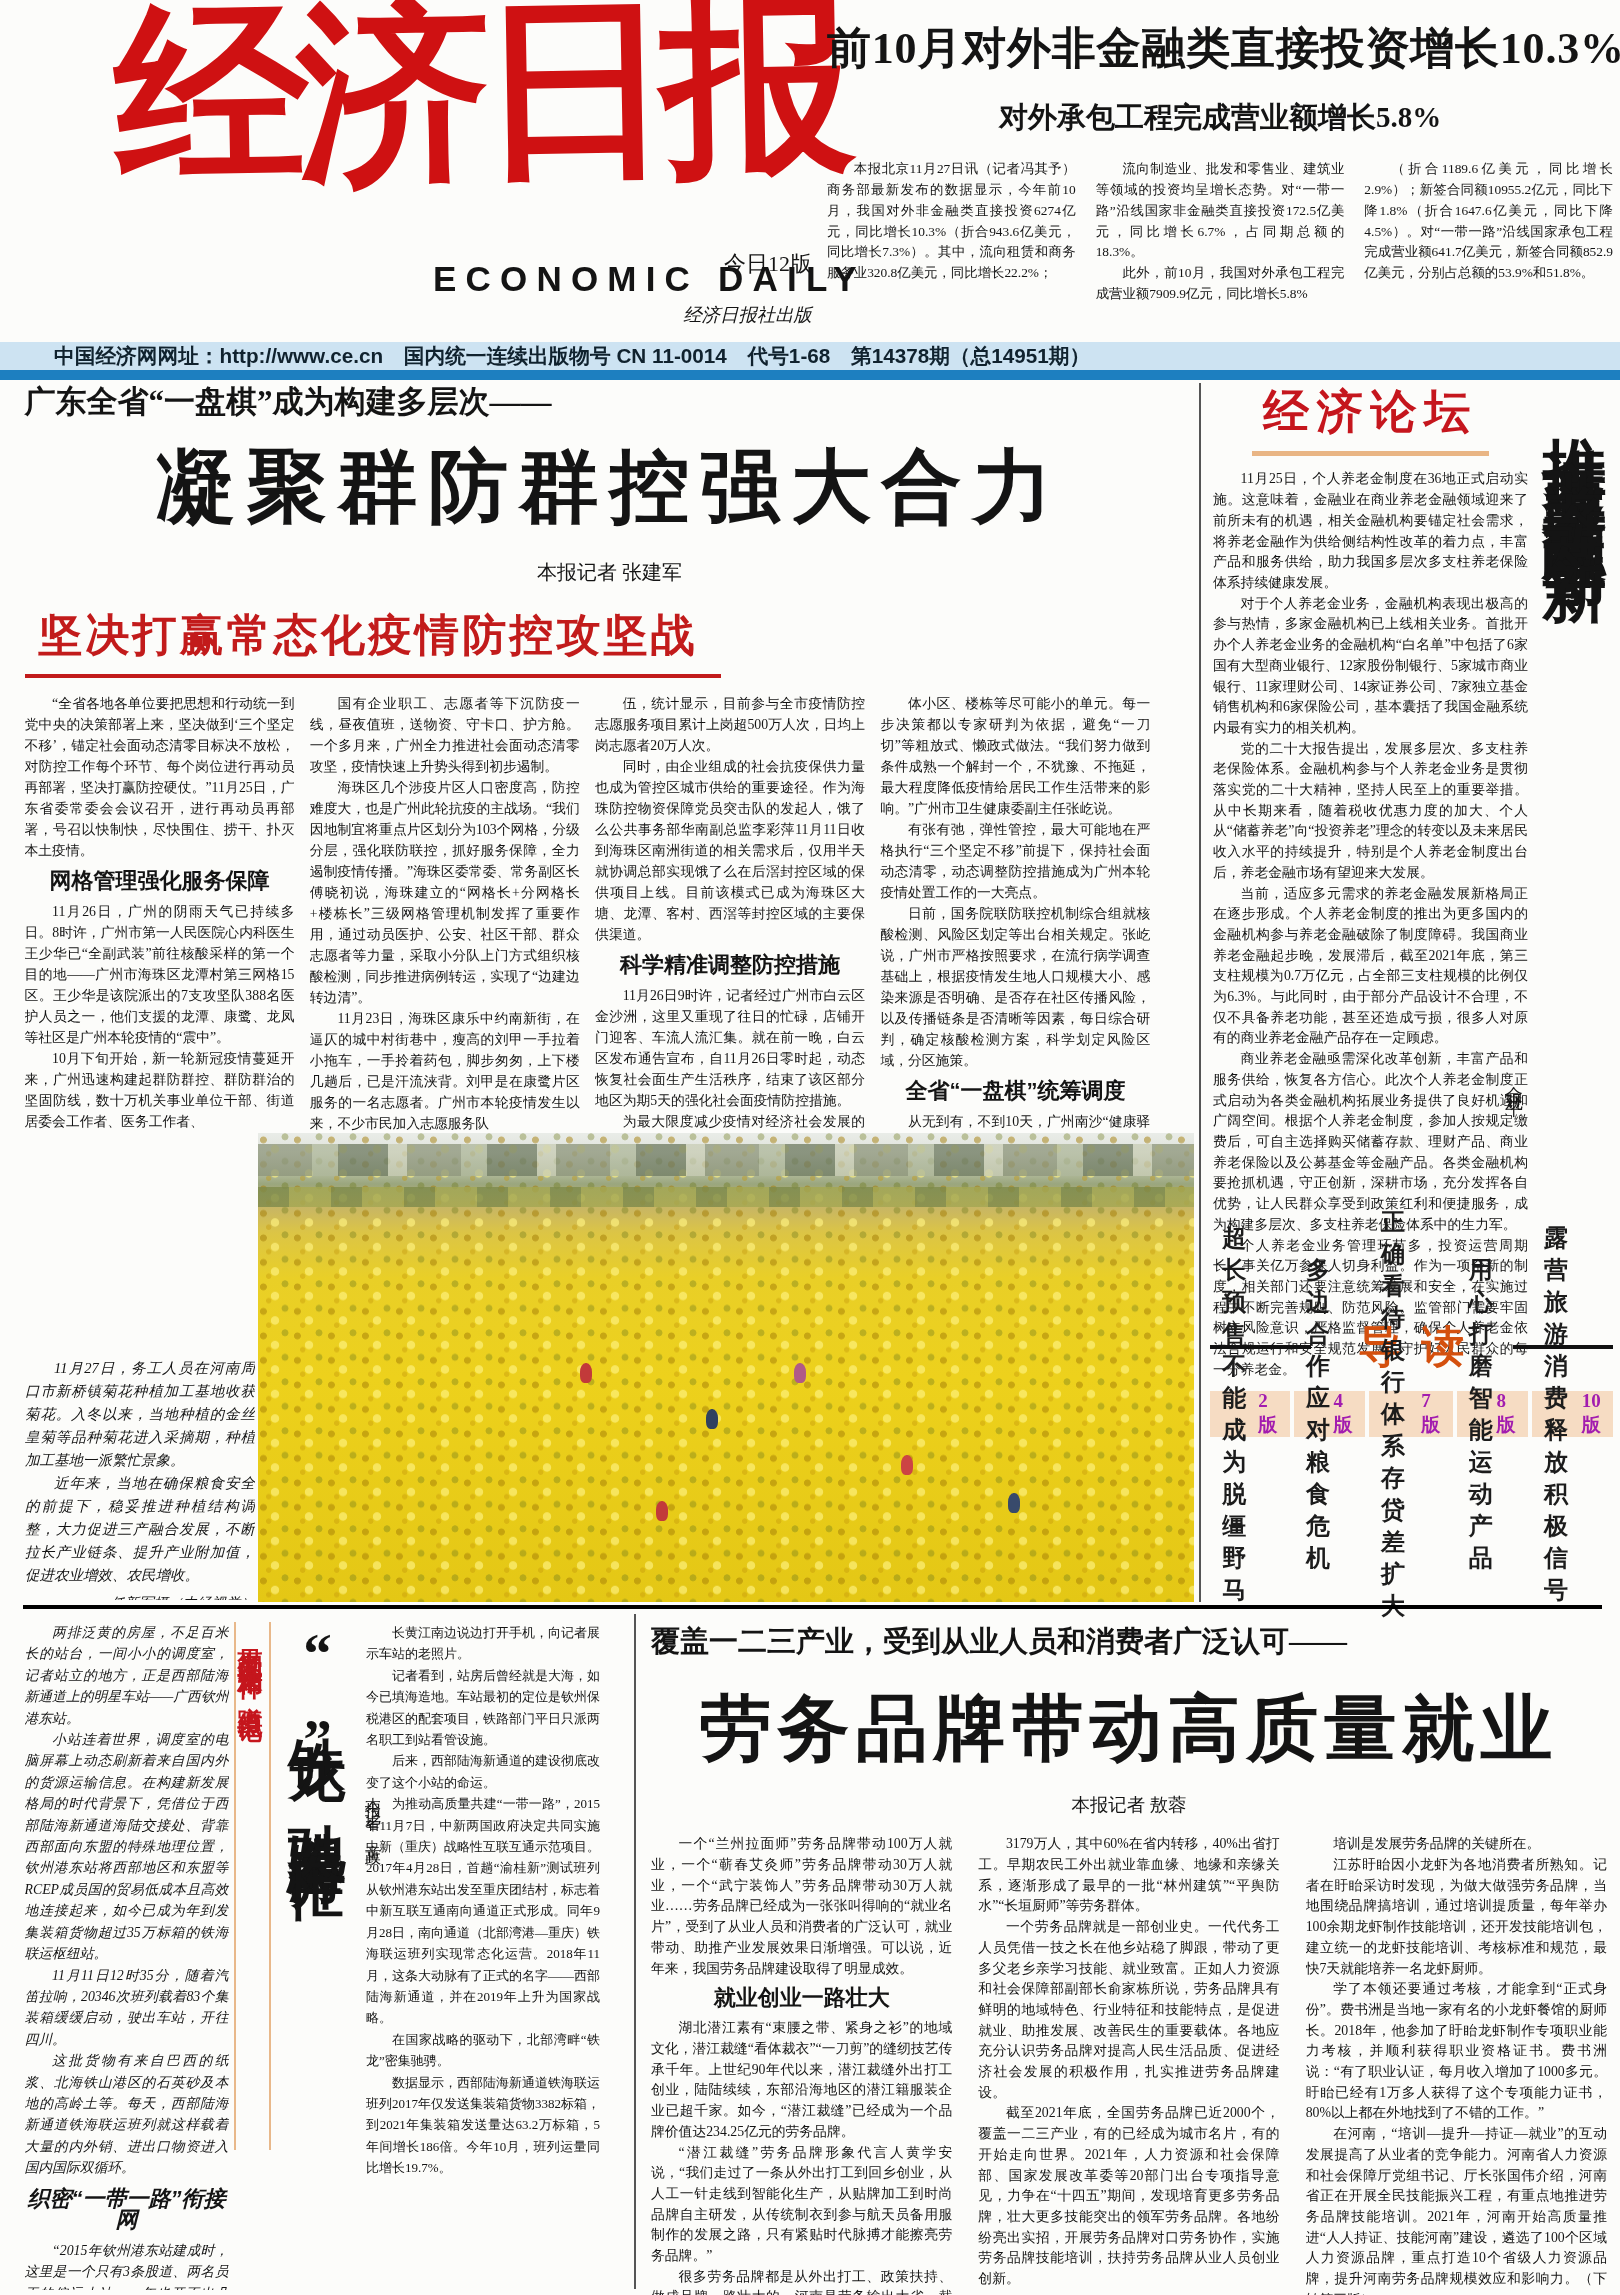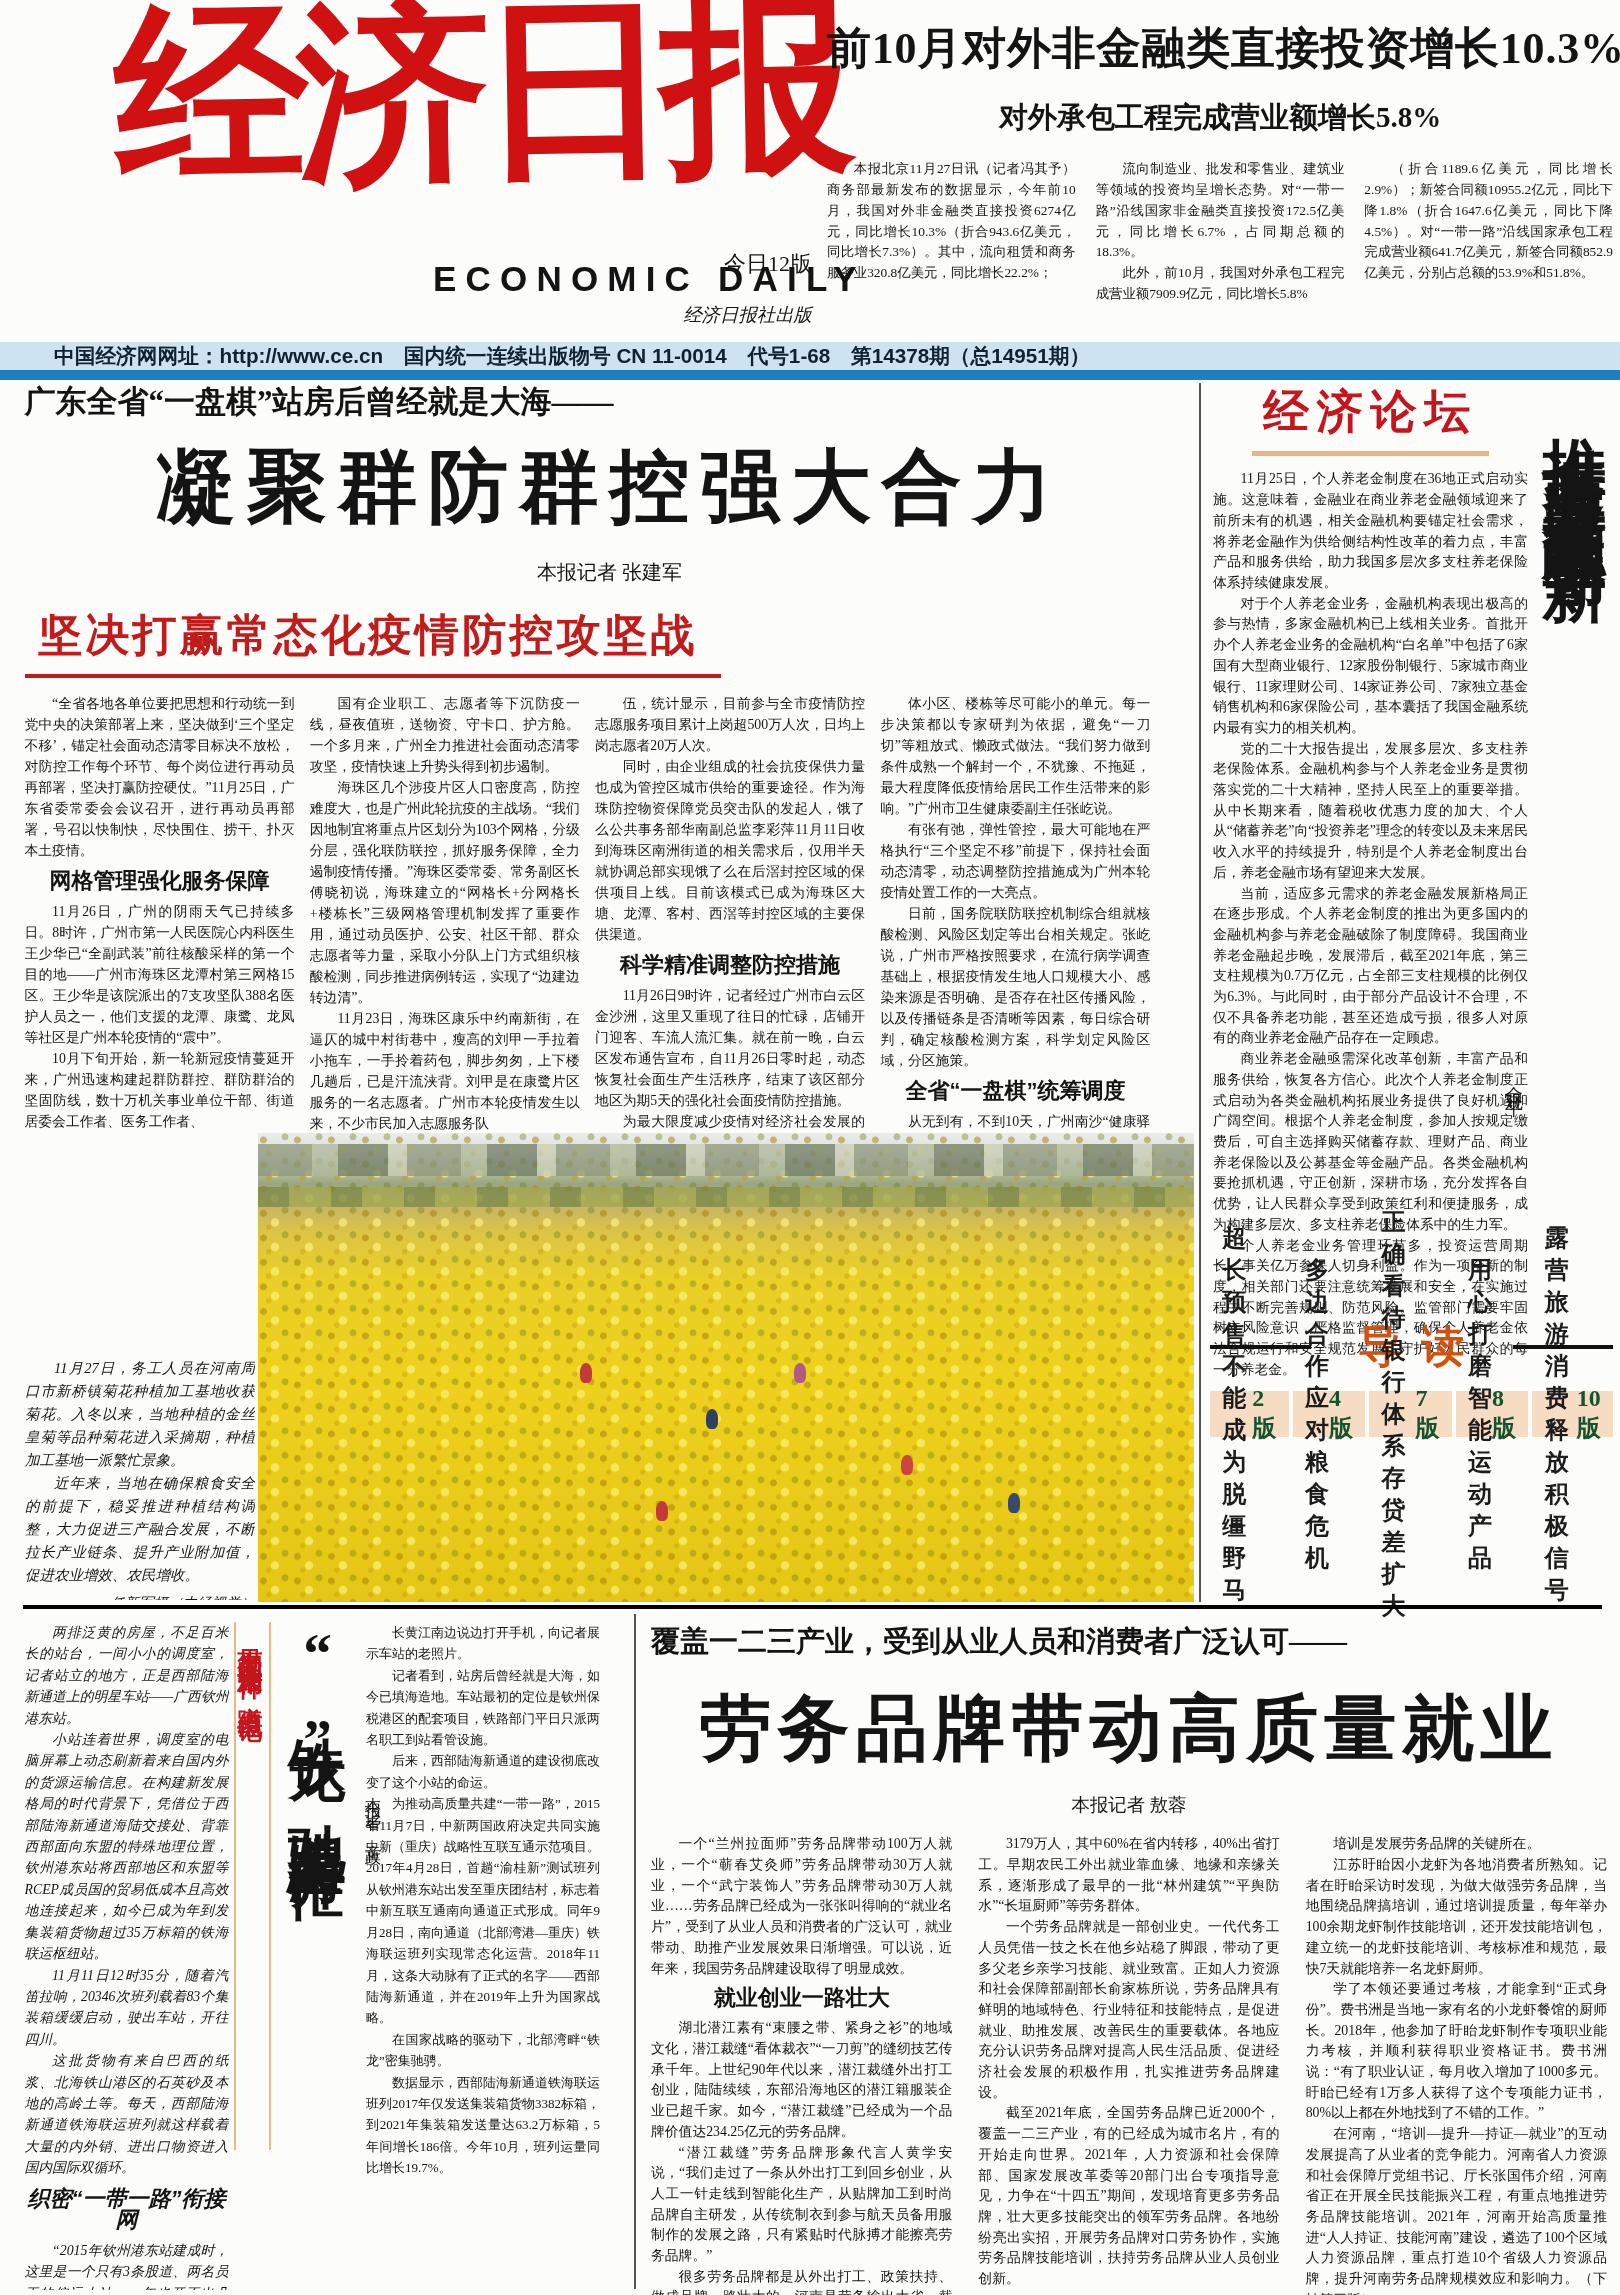--- a/index.html
+++ b/index.html
@@ -76,21 +76,21 @@
   .guide{position:absolute;left:1210px;top:1318px;width:403px;}
   .guide-head{display:flex;align-items:center;gap:28px;}
   .guide-line{flex:1;height:3.1px;background:#111;}
   .guide-title-txt{font-size:43px;font-weight:bold;color:#d4500e;letter-spacing:20px;text-indent:20px;
                    font-family:"Liberation Sans","DejaVu Sans",sans-serif;}
   .guide-list{margin-top:15.3px;display:flex;flex-direction:row;gap:4px;align-items:center;}
   .guide-item{height:46px;background:#f6dcc3;display:flex;align-items:center;justify-content:space-between;
               padding:0 12.3px;}
   .guide-item .guide-title{font-size:24px;font-weight:bold;color:#1c1c1c;
               font-family:"Liberation Sans","DejaVu Sans",sans-serif;}
-  .guide-item .guide-page{font-size:24px;color:#14532d;font-weight:bold;}
+  .guide-item .guide-page{font-size:19px;color:#a21caf;font-weight:bold;}
   
   .hrule-bottom{position:absolute;left:23px;top:1605px;width:1579px;height:3.8px;background:#000;}
   .rail-col1{position:absolute;left:24.5px;top:1622px;width:204px;height:668px;overflow:hidden;
              font-size:13.8px;line-height:21.4px;text-align:justify;font-style:italic;}
   .rail-banner{position:absolute;left:234px;top:1622px;width:37px;height:528px;writing-mode:vertical-rl;
                text-orientation:upright;font-size:25px;font-weight:bold;color:#c5161d;
                border-left:2.3px solid #e8b88a;border-right:2.3px solid #e8b88a;padding:6.1px 1.5px;letter-spacing:3.1px;
                font-family:"Liberation Sans","DejaVu Sans",sans-serif;}
   .rail-headline{position:absolute;left:276px;top:1622px;width:81px;height:668px;writing-mode:vertical-rl;
                  text-orientation:upright;font-size:57px;font-weight:bold;letter-spacing:7.7px;line-height:80px;}
@@ -135,21 +135,21 @@
           <p class="para" data-name="paragraph">流向制造业、批发和零售业、建筑业等领域的投资均呈增长态势。对“一带一路”沿线国家非金融类直接投资172.5亿美元，同比增长6.7%，占同期总额的18.3%。</p>
           <p class="para" data-name="paragraph">此外，前10月，我国对外承包工程完成营业额7909.9亿元，同比增长5.8%</p>
         </div>
       <div class="tn-col" data-name="top-news-col-3">
           <p class="para" data-name="paragraph">（折合1189.6亿美元，同比增长2.9%）；新签合同额10955.2亿元，同比下降1.8%（折合1647.6亿美元，同比下降4.5%）。对“一带一路”沿线国家承包工程完成营业额641.7亿美元，新签合同额852.9亿美元，分别占总额的53.9%和51.8%。</p>
         </div>
     </div>
   </div>
 
   <div class="main-art" data-name="main-article">
-    <div class="ma-kicker" data-name="main-article-kicker">广东全省“一盘棋”站房后曾经就是大海——</div>
+    <div class="ma-kicker" data-name="main-article-kicker">广东全省“一盘棋”成为构建多层次——</div>
     <div class="ma-headline" data-name="main-article-headline">凝聚群防群控强大合力</div>
     <div class="ma-byline" data-name="main-article-byline">本报记者 张建军</div>
     <div class="ma-redhead" data-name="main-article-red-subhead">坚决打赢常态化疫情防控攻坚战</div>
     <div class="ma-cols" data-name="main-article-columns">
       <div class="ma-col" data-name="main-article-col-1">
           <p class="para" data-name="paragraph">“全省各地各单位要把思想和行动统一到党中央的决策部署上来，坚决做到‘三个坚定不移’，锚定社会面动态清零目标决不放松，对防控工作每个环节、每个岗位进行再动员再部署，坚决打赢防控硬仗。”11月25日，广东省委常委会会议召开，进行再动员再部署，号召以快制快，尽快围住、捞干、扑灭本土疫情。</p>
           <h4 class="col-subhead" data-name="column-subhead">网格管理强化服务保障</h4>
           <p class="para" data-name="paragraph">11月26日，广州的阴雨天气已持续多日。8时许，广州市第一人民医院心内科医生王少华已“全副武装”前往核酸采样的第一个目的地——广州市海珠区龙潭村第三网格15区。王少华是该院派出的7支攻坚队388名医护人员之一，他们支援的龙潭、康鹭、龙凤等社区是广州本轮疫情的“震中”。</p>
           <p class="para" data-name="paragraph">10月下旬开始，新一轮新冠疫情蔓延开来，广州迅速构建起群防群控、群防群治的坚固防线，数十万机关事业单位干部、街道居委会工作者、医务工作者、</p>
         </div>

